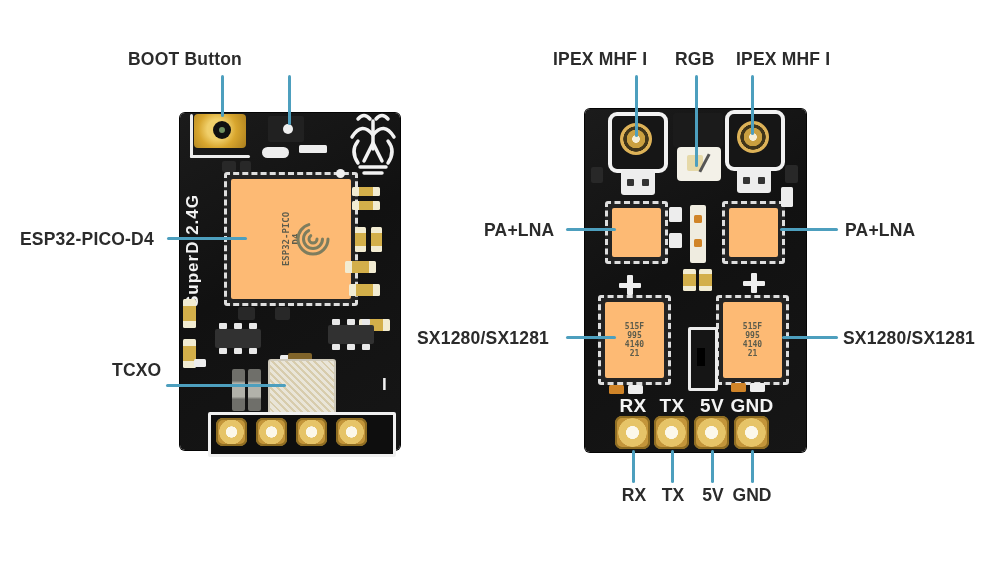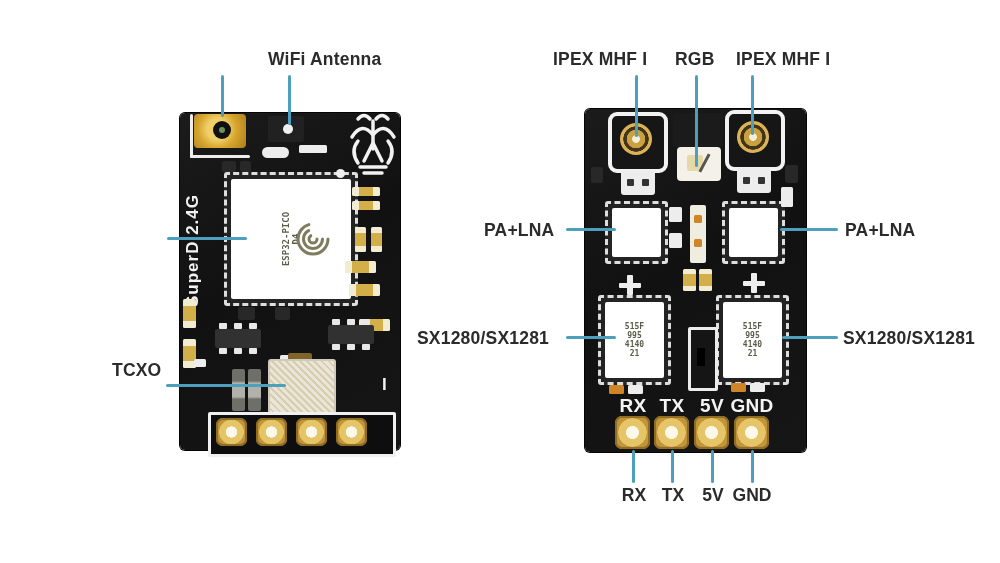--- a/index.html
+++ b/index.html
@@ -12,21 +12,21 @@
   .pinlbl{position:absolute;width:46px;text-align:center;font-size:17.5px;font-weight:700;color:#2b2b2b;}
   .lv{position:absolute;width:3px;background:#4d9fbe;border-radius:2px;}
   .lh{position:absolute;height:3px;background:#4d9fbe;border-radius:2px;}
   .silk{position:absolute;background:#ededed;border-radius:1.5px;}
   .darkc{position:absolute;background:#282828;border-radius:2px;}
   .oval{position:absolute;background:#ededed;border-radius:6px;}
   .dot{position:absolute;background:#f0f0f0;border-radius:50%;}
   .pash{position:absolute;border-radius:1.5px;background:linear-gradient(90deg,#f2ecd2 0 24%,#d3af4a 24% 76%,#f2ecd2 76% 100%);}
   .pasv{position:absolute;border-radius:1.5px;background:linear-gradient(180deg,#f2ecd2 0 24%,#d3af4a 24% 76%,#f2ecd2 76% 100%);}
   .qfn{position:absolute;border:3px dashed #dedede;border-radius:3px;background:#232323;}
-  .qfn-body{position:absolute;inset:4px;background:#ffffff;border-radius:2px;}
+  .qfn-body{position:absolute;inset:4px;background:#fdba74;border-radius:2px;}
   .chiptxt{position:absolute;inset:0;display:flex;align-items:center;justify-content:center;
            color:#5c5c4c;font-size:8px;line-height:9px;font-weight:700;white-space:pre-line;text-align:center;
            font-family:"DejaVu Sans Mono",monospace;}
   .vtext{position:absolute;display:flex;align-items:center;justify-content:center;}
   .vtext span{writing-mode:vertical-rl;transform:rotate(180deg);color:#f2f2f2;font-weight:700;
               font-size:17px;letter-spacing:1px;white-space:nowrap;}
   .boot{position:absolute;background:radial-gradient(circle at 45% 45%,#f0cf6a 0 30%,#d8a62e 55%,#a97d1d 100%);
         border-radius:4px;}
   .ipex{position:absolute;border:4px solid #f2f2f2;border-radius:9px;background:#161616;}
   .ring{position:absolute;border-radius:50%;
@@ -257,21 +257,22 @@
   <div class="lv" style="left:751px;top:75px;height:60px"></div>
   <div class="lh" style="left:566px;top:228px;width:50px"></div>
   <div class="lh" style="left:780px;top:228px;width:58px"></div>
   <div class="lh" style="left:566px;top:336px;width:50px"></div>
   <div class="lh" style="left:782px;top:336px;width:56px"></div>
   <div class="lv" style="left:632px;top:450px;height:33px"></div>
   <div class="lv" style="left:671px;top:450px;height:33px"></div>
   <div class="lv" style="left:711px;top:450px;height:33px"></div>
   <div class="lv" style="left:751px;top:450px;height:33px"></div>
 
-  <div class="label" style="left:268px;top:49px">WiFi Antenna</div>
+  <div class="label" style="left:128px;top:49px">BOOT Button</div>
+  <div class="label" style="left:20px;top:229px">ESP32-PICO-D4</div>
   <div class="label" style="left:112px;top:360px">TCXO</div>
   <div class="label" style="left:553px;top:49px">IPEX MHF I</div>
   <div class="label" style="left:675px;top:49px">RGB</div>
   <div class="label" style="left:736px;top:49px">IPEX MHF I</div>
   <div class="label" style="left:484px;top:220px">PA+LNA</div>
   <div class="label" style="left:845px;top:220px">PA+LNA</div>
   <div class="label" style="left:417px;top:328px">SX1280/SX1281</div>
   <div class="label" style="left:843px;top:328px">SX1280/SX1281</div>
   <div class="pinlbl" style="left:611px;top:485px">RX</div>
   <div class="pinlbl" style="left:650px;top:485px">TX</div>

